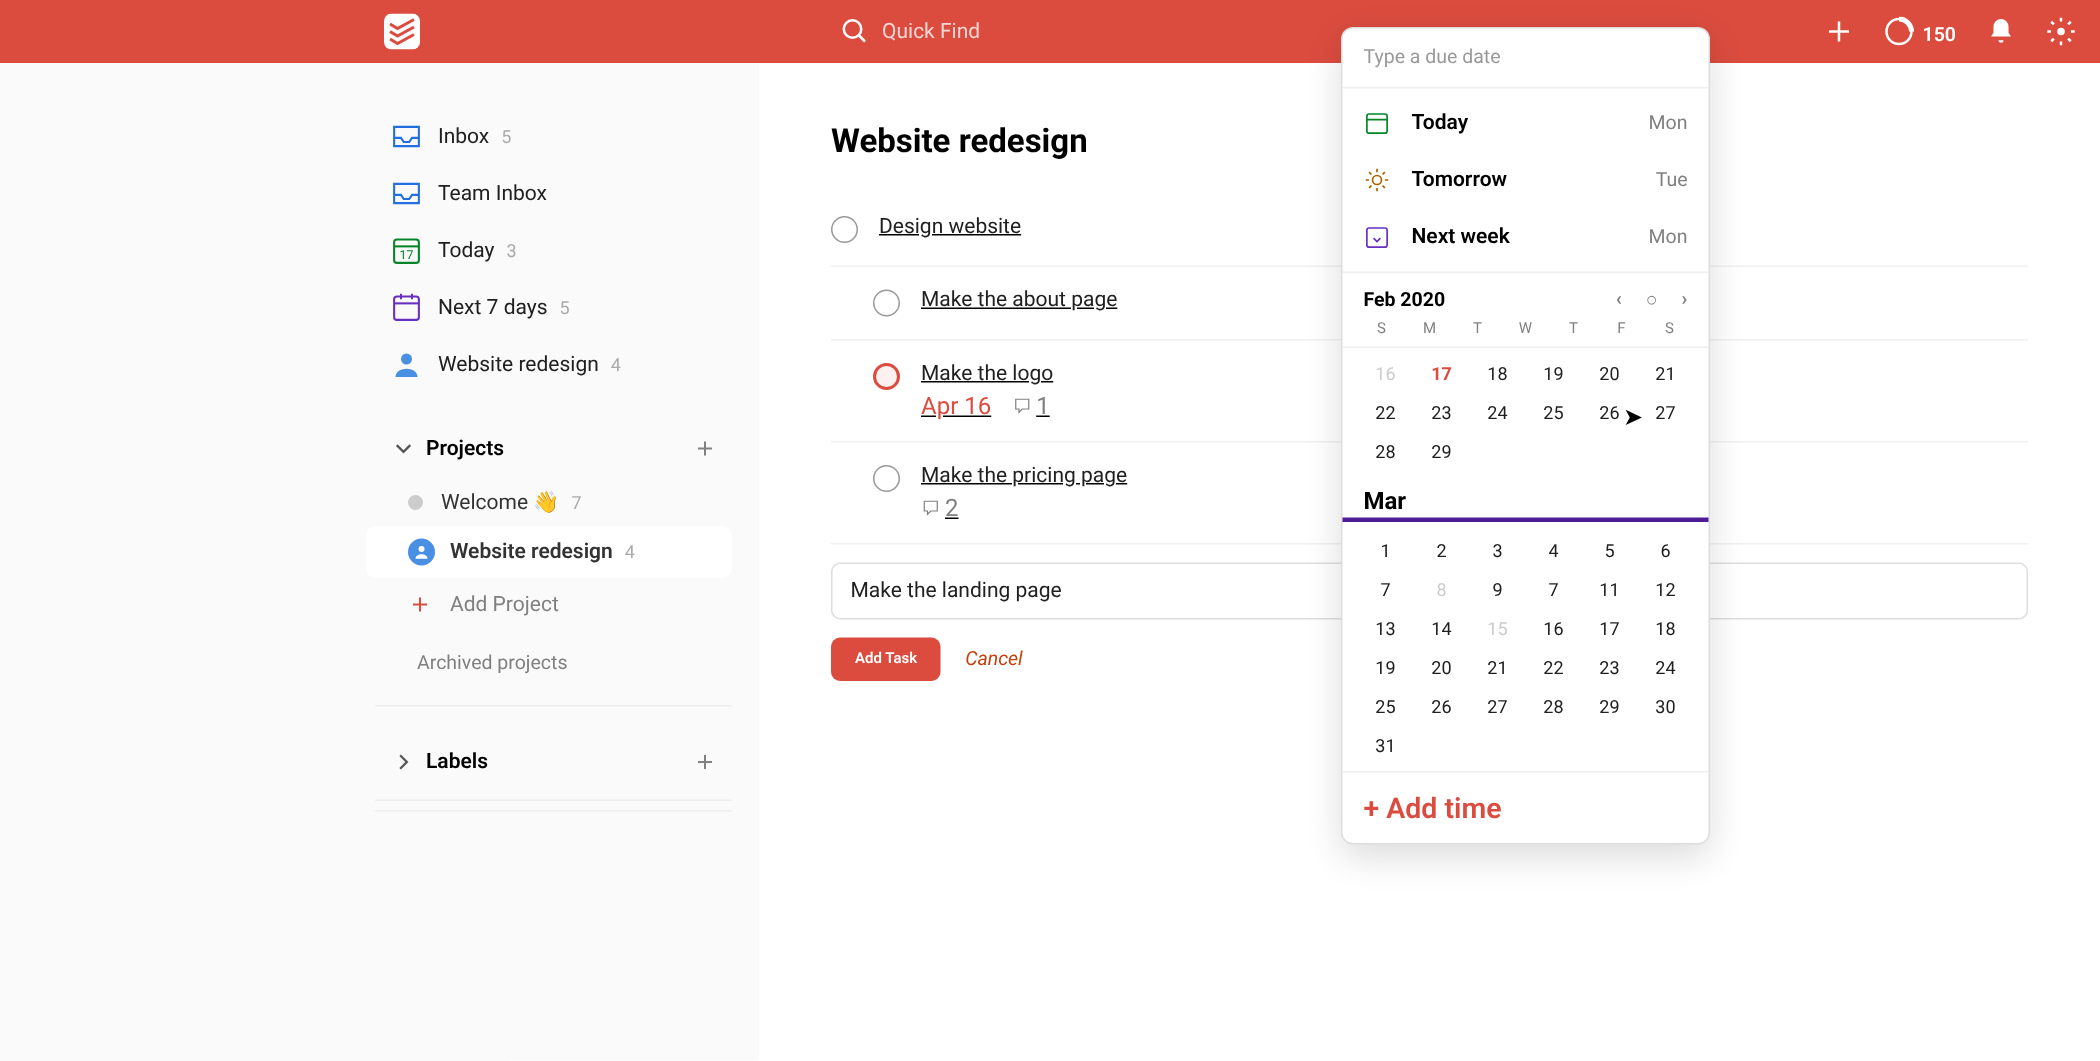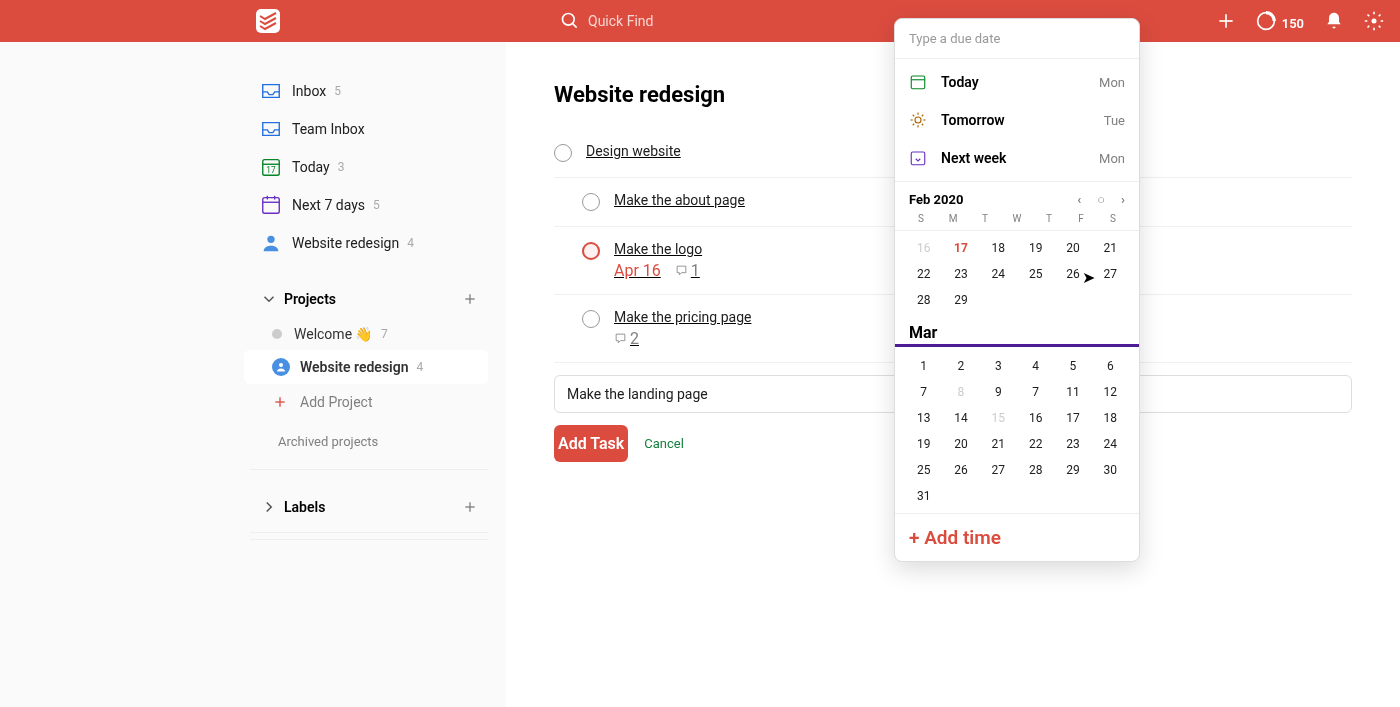--- a/index.html
+++ b/index.html
@@ -51,22 +51,22 @@
 .checkbox.priority { border: 2px solid #db4c3f; background: rgba(219,76,63,0.08); }
 .task-content { display: flex; flex-direction: column; text-decoration: underline; }
 .task-title { font-size: 14px; color: #202020; margin-bottom: 4px; }
 .task-meta { display: flex; align-items: center; gap: 14px; font-size: 16px; color: #808080; }
 .task-meta .date { color: #db4c3f; }
 .task-meta .comments { display: flex; align-items: center; gap: 3px; }
 .task-meta svg { width: 13px; height: 13px; }
 
 .new-task-box { border: 1px solid #ddd; border-radius: 6px; padding: 10px 12px; margin-top: 12px; font-size: 14px; color: #202020; }
 .task-actions { display: flex; align-items: center; gap: 16px; margin-top: 12px; }
-.btn-add { background: #db4c3f; color: #fff; border: none; padding: 9px 4px; border-radius: 6px; font-size: 16px; font-weight: 600; cursor: pointer; }
-.btn-cancel { background: none; border: none; color: #15803d; font-size: 13px; cursor: pointer; }
+.btn-add { background: #db4c3f; color: #fff; border: none; padding: 9px 16px; border-radius: 6px; font-size: 10px; font-weight: 600; cursor: pointer; }
+.btn-cancel { background: none; border: none; color: #c2410c; font-size: 13px; cursor: pointer; font-style: italic; }
 
 
 .datepicker { position: absolute; top: 18px; right: 260px; width: 246px; background: #fff; border: 1px solid #ddd; border-radius: 8px; box-shadow: 0 8px 24px rgba(0,0,0,0.14); z-index: 100; }
 .dp-input { padding: 12px 14px; border-bottom: 1px solid #eee; font-size: 13px; color: #999; }
 .dp-shortcut { display: flex; align-items: center; padding: 10px 14px; font-size: 14px; cursor: pointer; }
 .dp-shortcut svg { width: 18px; height: 18px; margin-right: 14px; }
 .dp-shortcut .day { margin-left: auto; color: #808080; font-size: 13px; }
 .dp-shortcuts { border-bottom: 1px solid #eee; padding: 4px 0; }
 
 .dp-month-header { display: flex; align-items: center; padding: 10px 14px 6px; font-size: 13px; font-weight: 700; }

